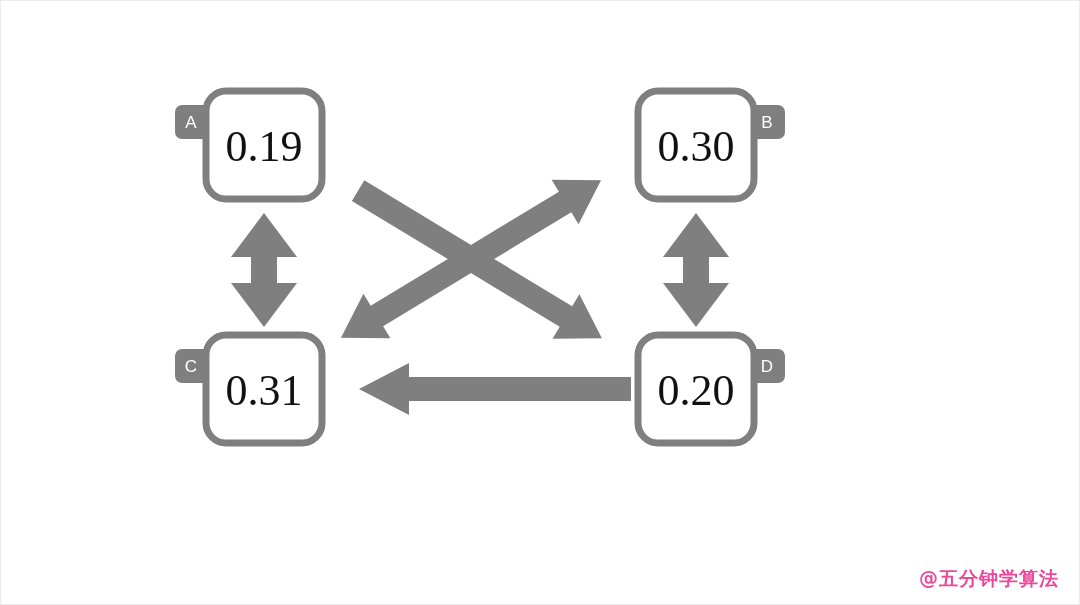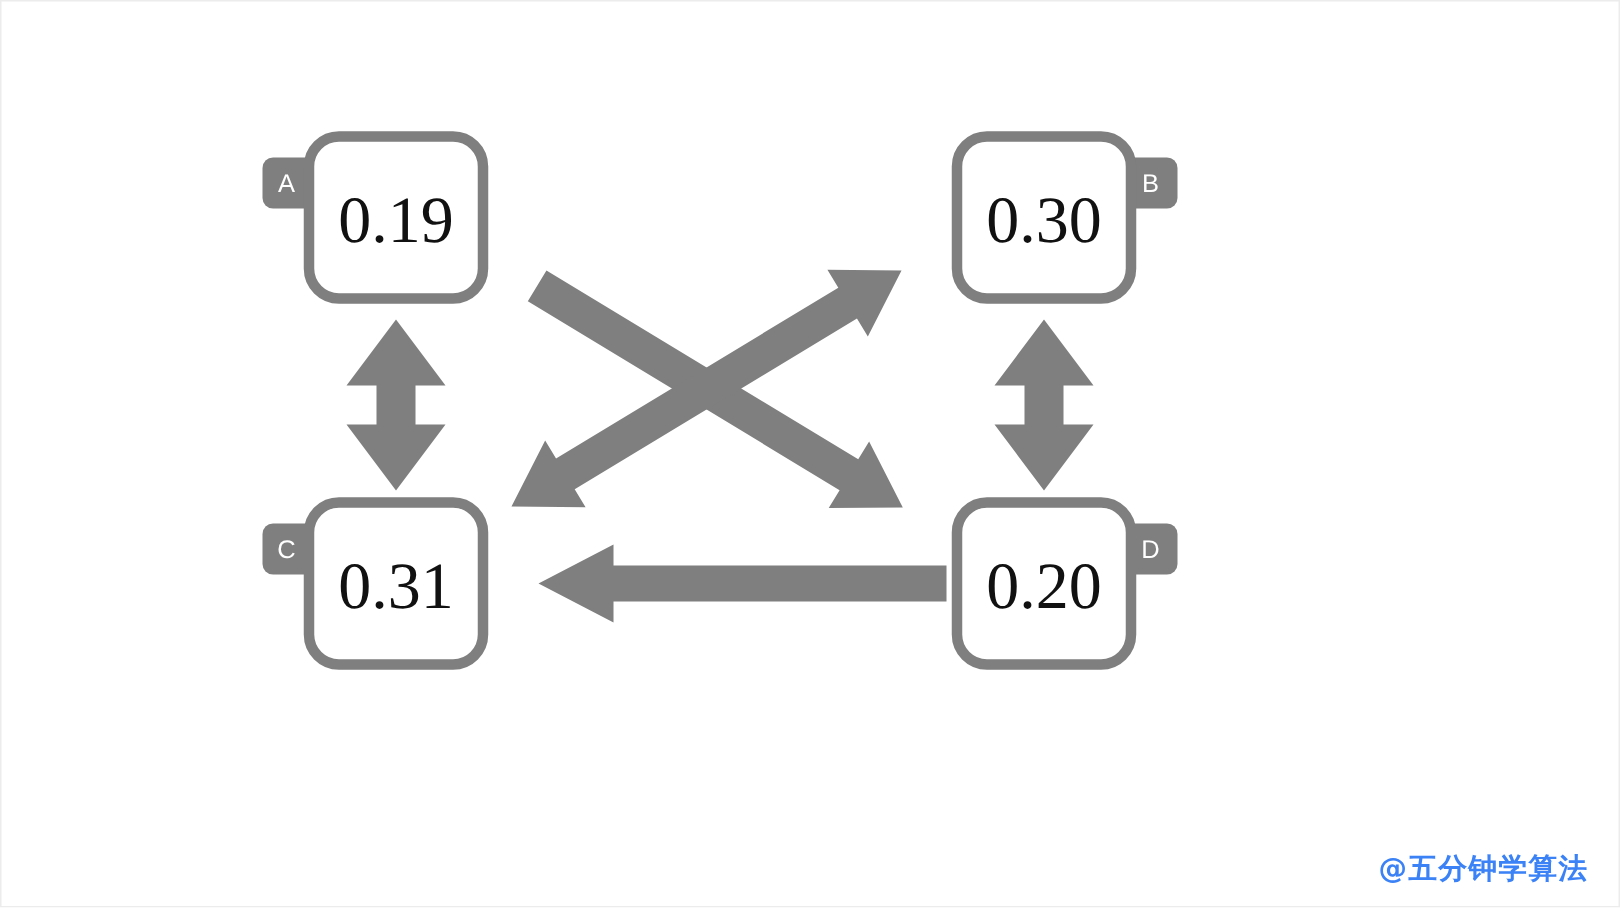--- a/index.html
+++ b/index.html
@@ -33,21 +33,21 @@
   }
   .node-tab-letter {
     font-family: "Liberation Sans", sans-serif;
     font-size: 17px;
     fill: #ffffff;
   }
   .watermark {
     position: absolute;
     right: 20px;
     bottom: 12px;
-    color: #3b82f6;
+    color: #ec4899;
     font-family: "DejaVu Sans", sans-serif;
     font-size: 19px;
     font-weight: bold;
     letter-spacing: 1px;
     white-space: nowrap;
   }
 </style>
 </head>
 <body>
 

